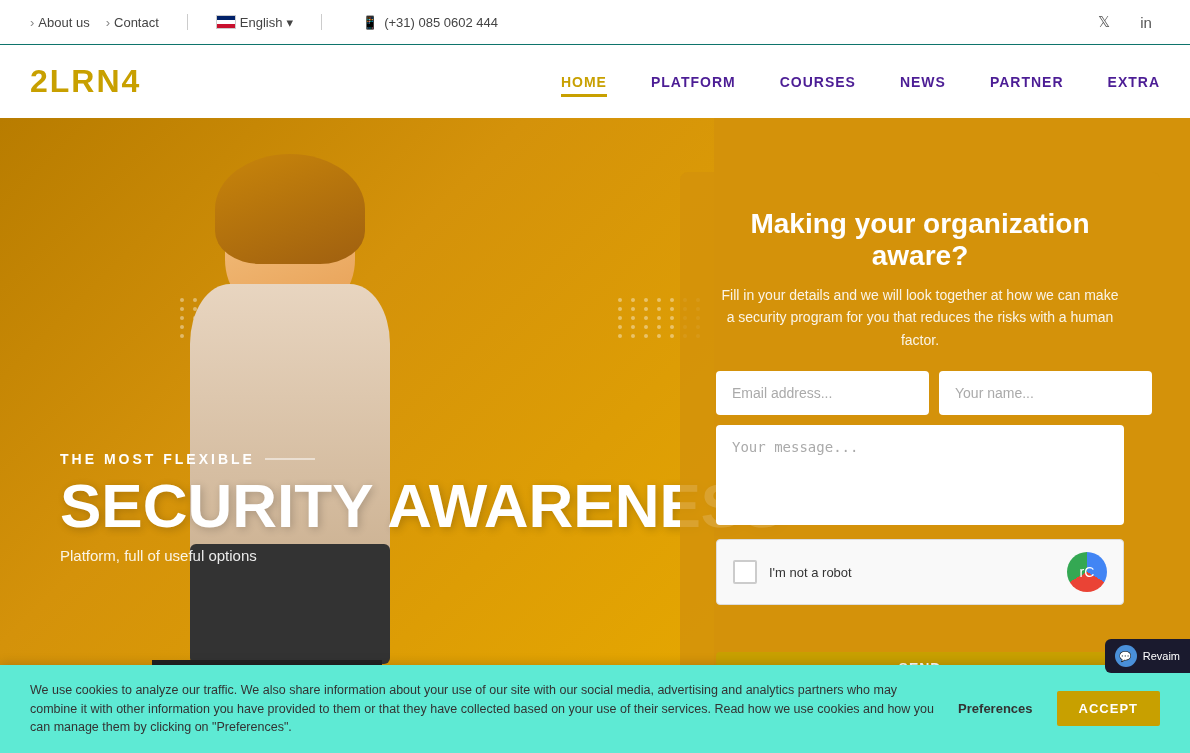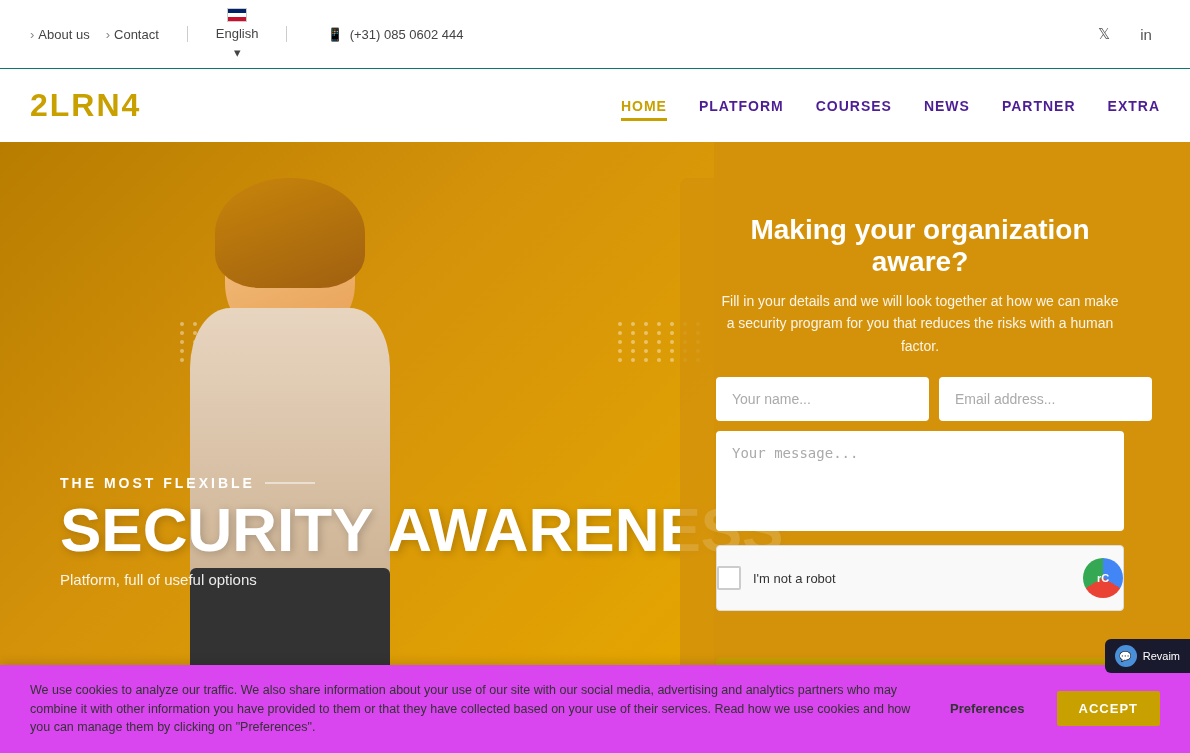--- a/index.html
+++ b/index.html
@@ -36,21 +36,20 @@
       height: 16px;
       background: #ccc;
       margin: 0 12px;
     }
     .top-bar-lang {
       display: flex;
       align-items: center;
       gap: 4px;
       color: #444;
       cursor: pointer;
-      flex-direction: column;
     }
     .flag-icon {
       width: 20px;
       height: 14px;
       background: linear-gradient(180deg, #012169 33%, #fff 33%, #fff 66%, #C8102E 66%);
       position: relative;
       display: inline-block;
       border: 1px solid #ccc;
     }
     .top-bar-phone {
@@ -88,21 +87,21 @@
     .logo {
       font-size: 32px;
       font-weight: bold;
       color: #c8a000;
       letter-spacing: 2px;
       text-decoration: none;
       margin-right: auto;
     }
     .nav-links {
       display: flex;
-      gap: 32px;
+      gap: 44px;
       list-style: none;
       text-align: right;
     }
     .nav-links li a {
       text-decoration: none;
       font-size: 14px;
       font-weight: 600;
       color: #4c1d95;
       letter-spacing: 1px;
       text-transform: uppercase;
@@ -196,21 +195,21 @@
     .hero-tagline {
       font-size: 15px;
       color: rgba(255,255,255,0.9);
       margin-top: 10px;
     }
 
     
     .form-card {
       position: absolute;
       right: 30px;
-      top: 36px;
+      top: 54px;
       width: 480px;
       background: rgba(212,146,10,0.85);
       border-radius: 8px;
       padding: 36px 36px 24px 36px;
       z-index: 3;
     }
     .form-card h2 {
       font-size: 28px;
       font-weight: 700;
       color: #fff;
@@ -251,21 +250,21 @@
       resize: none;
       height: 100px;
       outline: none;
       margin-bottom: 10px;
     }
     .form-textarea::placeholder { color: #aaa; }
     .recaptcha-box {
       background: #f9f9f9;
       border: 1px solid #ddd;
       border-radius: 4px;
-      padding: 12px 0;
+      padding: 12px 16px;
       display: flex;
       align-items: center;
       gap: 12px;
       margin-bottom: 14px;
     }
     .recaptcha-check {
       width: 24px;
       height: 24px;
       border: 2px solid #ccc;
       border-radius: 2px;
@@ -277,23 +276,23 @@
       flex: 1;
     }
     .recaptcha-logo {
       width: 40px;
       height: 40px;
       border-radius: 50%;
       background: conic-gradient(#4285F4 0deg 120deg, #EA4335 120deg 240deg, #34A853 240deg 360deg);
       display: flex;
       align-items: center;
       justify-content: center;
-      font-size: 11px;
+      font-size: 14px;
       color: white;
-      font-weight: bold;
+      font-weight: normal;
     }
     .send-btn {
       background: #c8a000;
       color: #fff;
       border: none;
       border-radius: 4px;
       padding: 8px 40px;
       font-size: 14px;
       font-weight: 600;
       cursor: pointer;
@@ -303,25 +302,25 @@
       text-transform: uppercase;
       margin-top: 47px;
     }
 
     
     .cookie-banner {
       position: fixed;
       bottom: 0;
       left: 0;
       right: 0;
-      background: #d946ef;
+      background: #5eead4;
       padding: 16px 30px;
       display: flex;
       align-items: center;
-      gap: 32px;
+      gap: 24px;
       box-shadow: 0 -2px 10px rgba(0,0,0,0.15);
       z-index: 100;
     }
     .cookie-text {
       flex: 1;
       font-size: 12.5px;
       color: #333;
       line-height: 1.5;
     }
     .cookie-preferences {
@@ -510,22 +509,22 @@
     <div class="hero-title">
       <span>SECURITY AWARENESS</span>
     </div>
     <div class="hero-tagline">Platform, full of useful options</div>
   </div>
 
   <div class="form-card">
     <h2>Making your organization aware?</h2>
     <p>Fill in your details and we will look together at how we can make a security program for you that reduces the risks with a human factor.</p>
     <div class="form-row">
+      <input class="form-input" type="email" placeholder="Email address..." style="">
       <input class="form-input" type="text" placeholder="Your name..." style="">
-      <input class="form-input" type="email" placeholder="Email address..." style="">
     </div>
     <textarea class="form-textarea" placeholder="Your message..." style=""></textarea>
     <div class="recaptcha-box">
       <div class="recaptcha-check"></div>
       <span class="recaptcha-label">I'm not a robot</span>
       <div class="recaptcha-logo">rC</div>
     </div>
     <button class="send-btn">Send</button>
   </div>
 </section>

